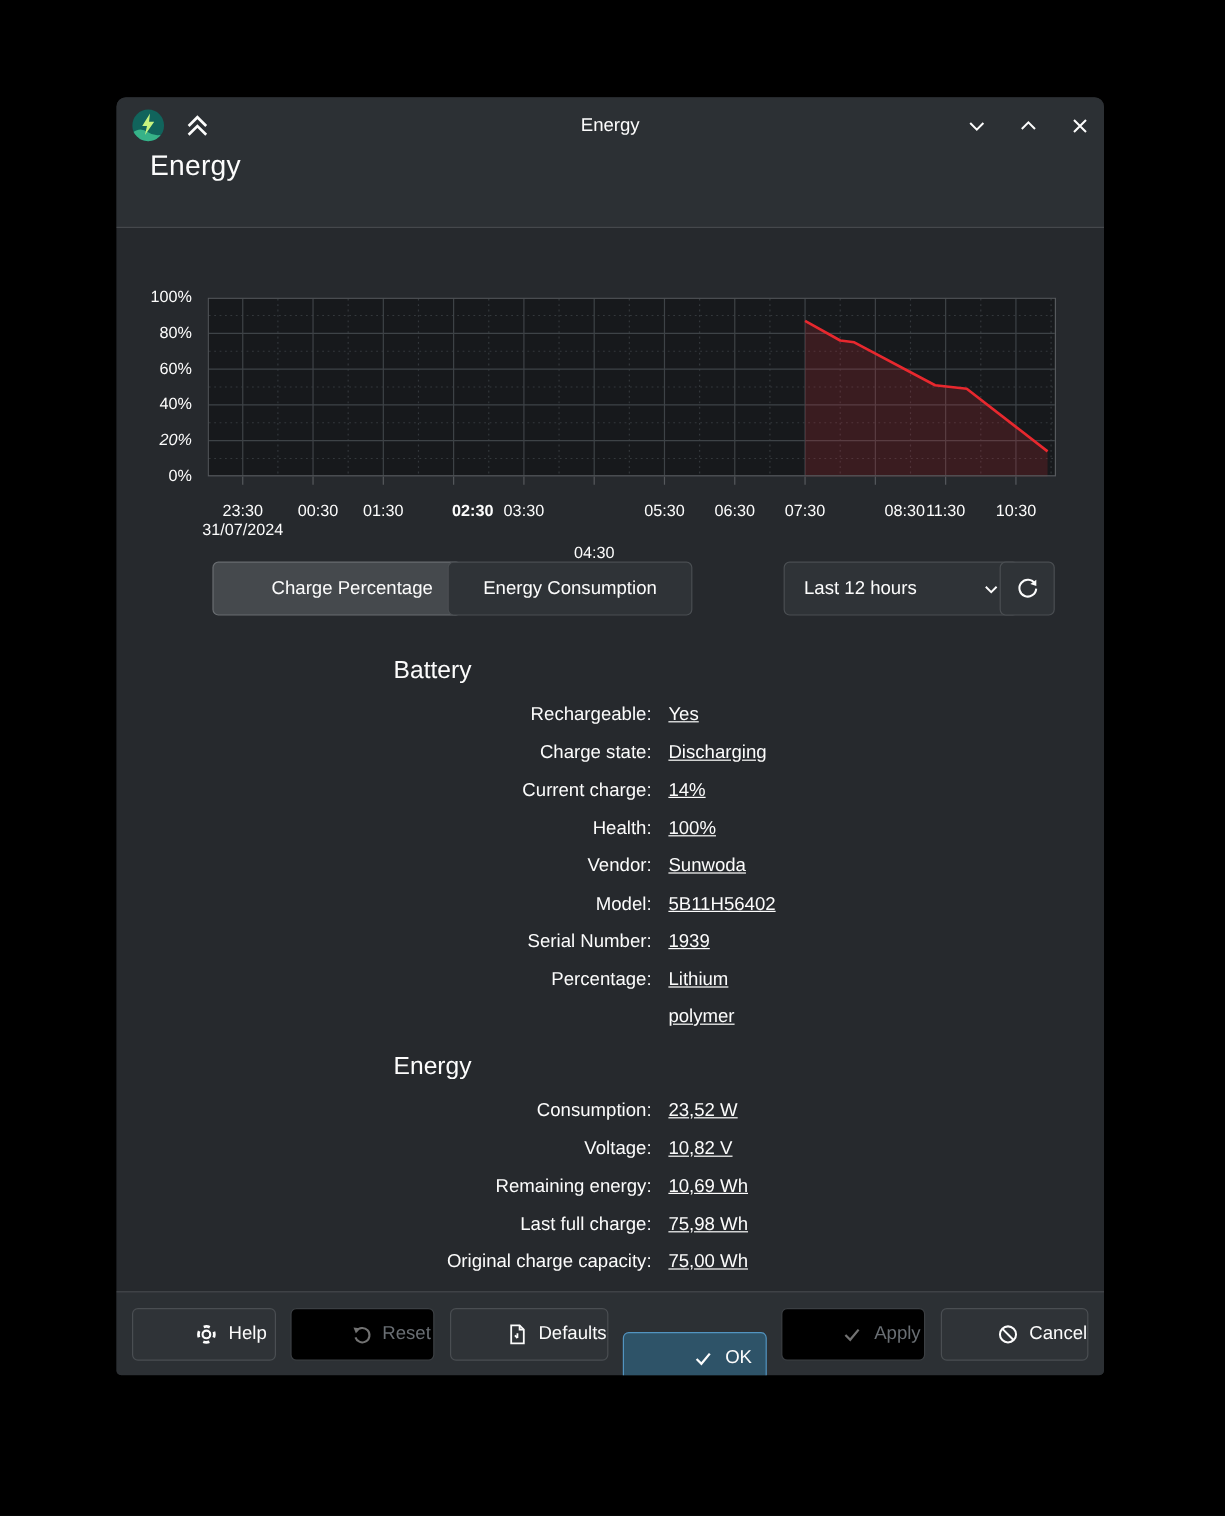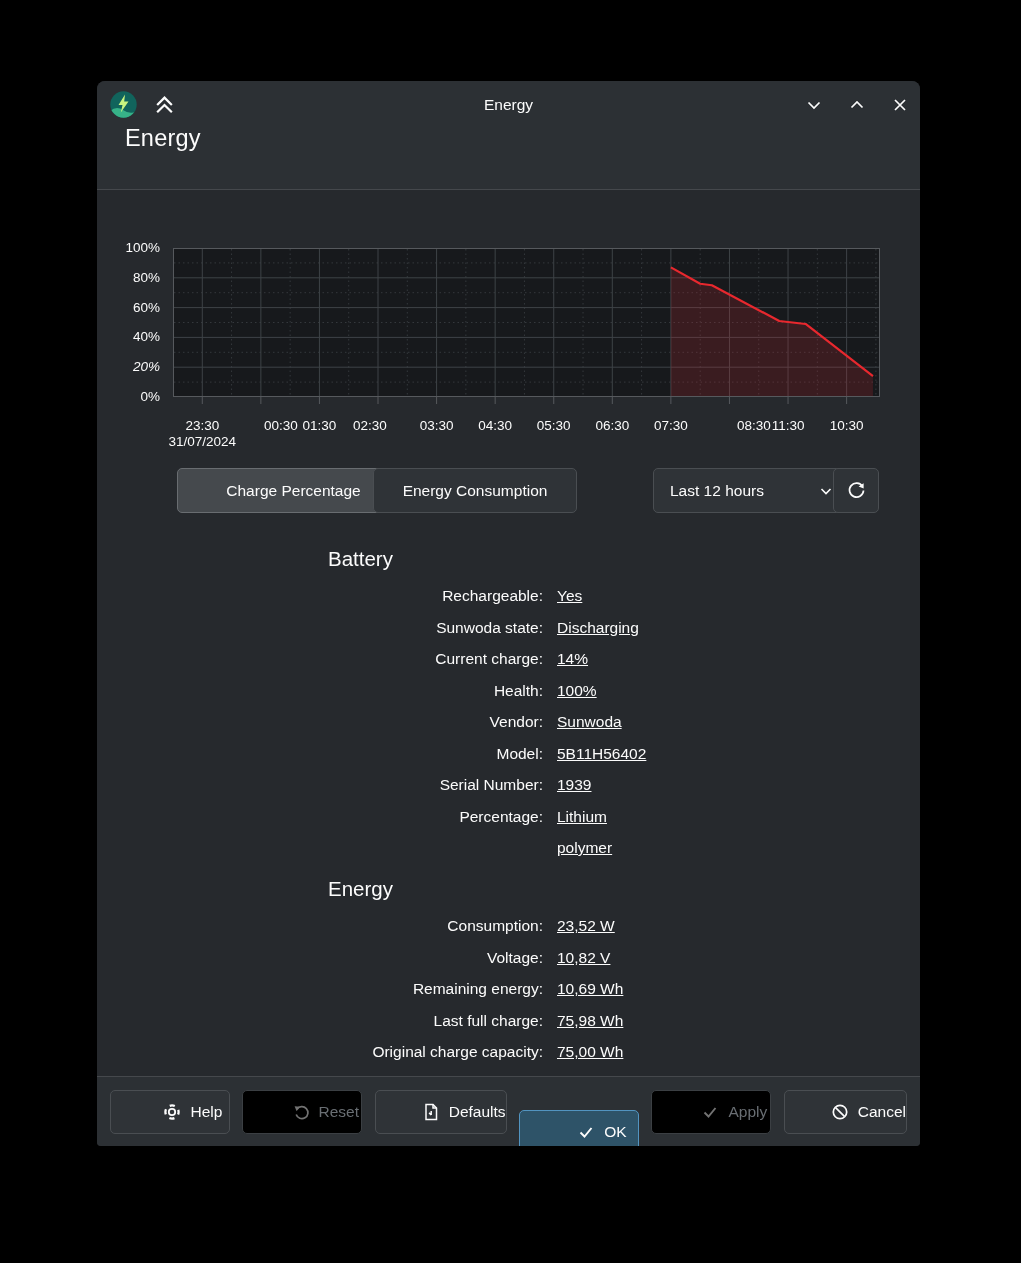--- a/index.html
+++ b/index.html
@@ -171,21 +171,21 @@
     </div>
   </div>
 
   <div class="section-title" id="battery-title">Battery</div>
   <div class="kvrows" id="battery-rows">
       <div class="kvrow">
         <div class="k">Rechargeable:</div>
         <div class="v">Yes</div>
       </div>
       <div class="kvrow">
-        <div class="k">Sunwoda state:</div>
+        <div class="k">Charge state:</div>
         <div class="v">Discharging</div>
       </div>
       <div class="kvrow">
         <div class="k">Current charge:</div>
         <div class="v">14%</div>
       </div>
       <div class="kvrow">
         <div class="k">Health:</div>
         <div class="v">100%</div>
       </div>
@@ -277,24 +277,24 @@
   </div>
 
 <div class="ylab" style="top: 307px;">0%</div>
     <div class="ylab" style="top: 277.2px; font-style: italic;">20%</div>
     <div class="ylab" style="top: 247.4px;">40%</div>
     <div class="ylab" style="top: 217.6px;">60%</div>
     <div class="ylab" style="top: 187.8px;">80%</div>
     <div class="ylab" style="top: 158px;">100%</div>
     <div class="xlab" style="left: 63.2875px;">23:30</div>
     <div class="xsublab" style="left: 50.2875px;">31/07/2024</div>
-    <div class="xlab" style="left: 136px; padding-left: 12px;">00:30</div>
+    <div class="xlab" style="left: 120px; padding-left: 12px;">00:30</div>
     <div class="xlab" style="left: 180.437px;">01:30</div>
-    <div class="xlab" style="left: 231px;">02:30</div>
+    <div class="xlab" style="left: 255px; font-weight: bold;">02:30</div>
     <div class="xlab" style="left: 297.587px;">03:30</div>
-    <div class="xlab" style="left: 356.162px;">04:30</div>
+    <div class="xlab" style="left: 356.162px; margin-top: 35px;">04:30</div>
     <div class="xlab" style="left: 414.737px;">05:30</div>
     <div class="xlab" style="left: 473.312px;">06:30</div>
     <div class="xlab" style="left: 531.887px;">07:30</div>
     <div class="xlab" style="left: 615px;">08:30</div>
     <div class="xlab" style="left: 649.037px;">11:30</div>
     <div class="xlab" style="left: 707.612px;">10:30</div>
   </div>
 
 </body></html>

